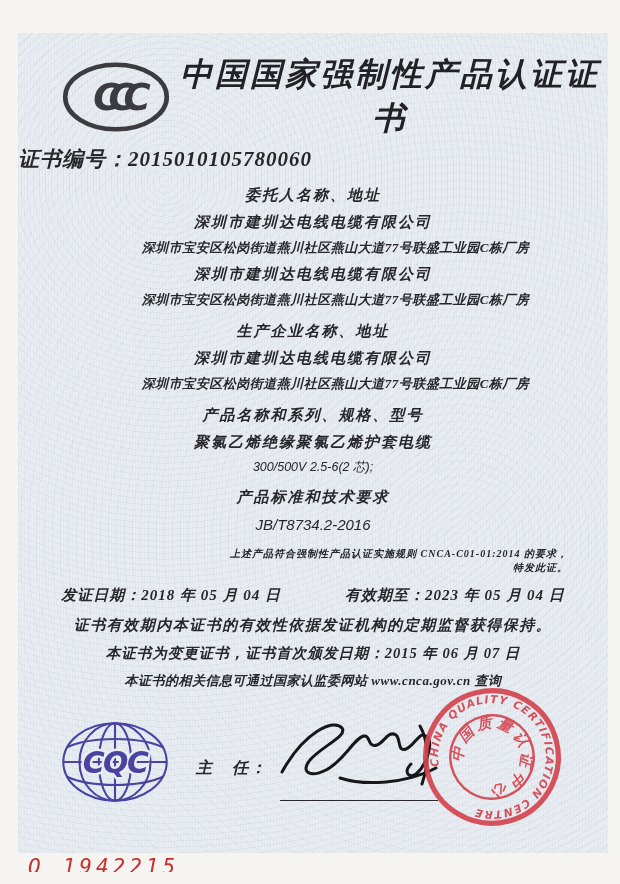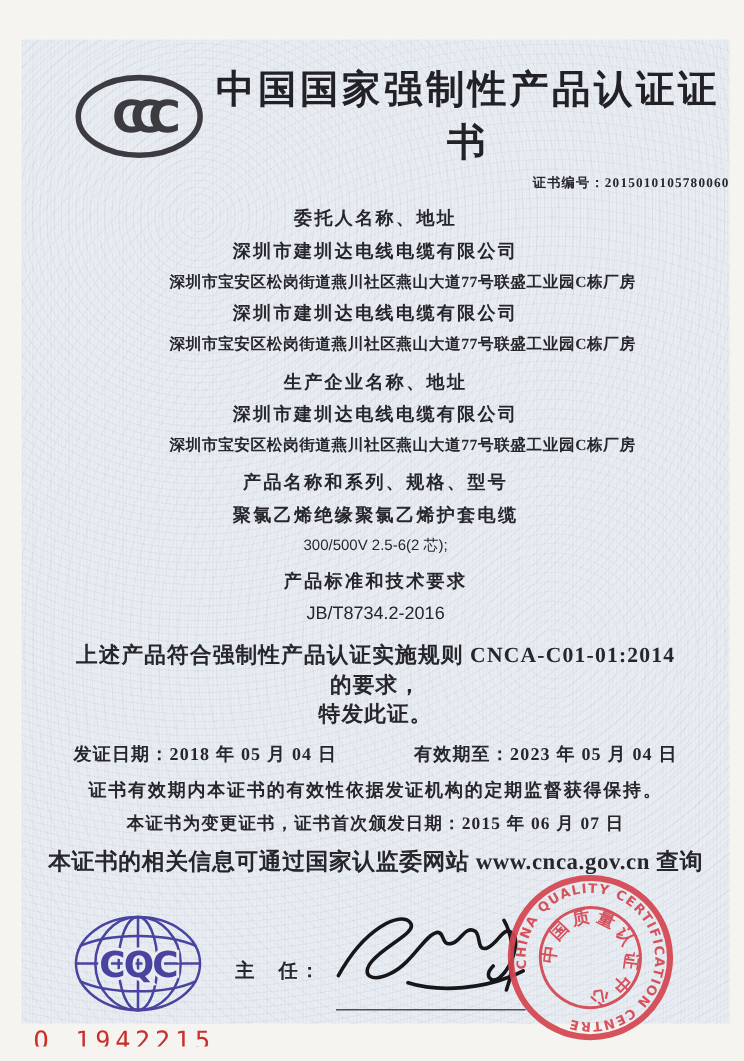--- a/index.html
+++ b/index.html
@@ -1,47 +1,47 @@
 <!DOCTYPE html>
 <html><head>
 <meta charset="utf-8">
 <style>
   html,body{margin:0;padding:0;}
   body{width:620px;height:884px;background:#f5f4f1;font-family:"Liberation Serif", serif;}
-  #screen{position:relative;width:620px;height:872px;overflow:hidden;}
+  #screen{position:relative;width:620px;height:872px;overflow:hidden;font-style:italic;}
 
   
   .paper{
     position:absolute;left:18px;top:33px;width:590px;height:820px;
     background-color:#e9edf2;
     background-image:
       repeating-radial-gradient(circle at 25% 18%, rgba(100,125,165,0.07) 0 1px, transparent 1px 6px),
       repeating-radial-gradient(circle at 75% 62%, rgba(100,125,165,0.06) 0 1px, transparent 1px 8px),
       repeating-linear-gradient(90deg, rgba(120,140,175,0.05) 0 1px, transparent 1px 3px);
     color:#26262b;
   }
 
   .header{display:flex;align-items:center;padding-top:20px;}
   .ccc-logo{margin-left:42px;width:112px;height:72px;flex:0 0 auto;}
   .title{flex:1;text-align:center;font-size:32px;font-weight:bold;letter-spacing:3px;color:#222226;}
 
-  .cert-no{ text-align:right;font-size:11px;font-weight:bold;margin-top:4px;letter-spacing:1px;}
+  .cert-no{ text-align:left;font-size:21px;font-weight:bold;margin-top:4px;letter-spacing:1px;}
 
   .sec{text-align:center;}
   .sec-heading{font-size:15px;font-weight:bold;margin:13px 0 0;letter-spacing:2px;}
   .sec-line{font-size:15px;font-weight:bold;margin:8px 0 0;letter-spacing:2px;}
   .sec-addr{font-size:13px;font-weight:bold;margin:7px 0 0;letter-spacing:0.5px;padding-left:45px;}
   .sec-models{font-family:"Liberation Sans", sans-serif;font-weight:normal;font-size:12.5px;margin:7px 30px 0;letter-spacing:0;line-height:1.3;}
   .sec-std{font-family:"Liberation Sans", sans-serif;font-weight:normal;font-size:15px;margin:9px 0 0;}
 
-  .statement{font-size:18px;font-weight:bold;text-align:center;margin:14px 40px 0;line-height:1.35;letter-spacing:1px;}
+  .statement{font-size:10px;font-weight:bold;text-align:right;margin:14px 40px 0;line-height:1.35;letter-spacing:1px;}
   .dates{display:flex;justify-content:center;gap:64px;font-size:15px;font-weight:bold;margin-top:12px;letter-spacing:1px;}
   .note1{font-size:15px;font-weight:bold;text-align:center;margin-top:11px;letter-spacing:1.5px;}
   .note2{font-size:14.5px;font-weight:bold;text-align:center;margin-top:9px;letter-spacing:1px;}
-  .note3{font-size:19px;font-weight:bold;text-align:center;margin-top:9px;letter-spacing:0.5px;}
+  .note3{font-size:13px;font-weight:bold;text-align:center;margin-top:9px;letter-spacing:0.5px;}
 
   .sig-row{position:relative;height:148px;margin-top:2px;}
   .cqc-logo{position:absolute;left:40px;top:28px;width:114px;height:84px;}
   .director{position:absolute;left:178px;top:66px;font-size:16px;font-weight:bold;letter-spacing:2px;}
   .signature{position:absolute;left:252px;top:22px;width:190px;height:82px;}
   .sig-line{position:absolute;left:262px;top:108px;width:158px;border-top:1.5px solid #2a2a2e;}
   .stamp{position:absolute;left:403px;top:-6px;width:142px;height:142px;transform:rotate(-14deg);opacity:0.92;}
 
   .serial{position:absolute;left:28px;top:855px;font-family:"DejaVu Sans Mono", monospace;font-size:21px;letter-spacing:2px;display:flex;align-items:baseline;}
   .serial .num{margin-left:20px;letter-spacing:4px;}

